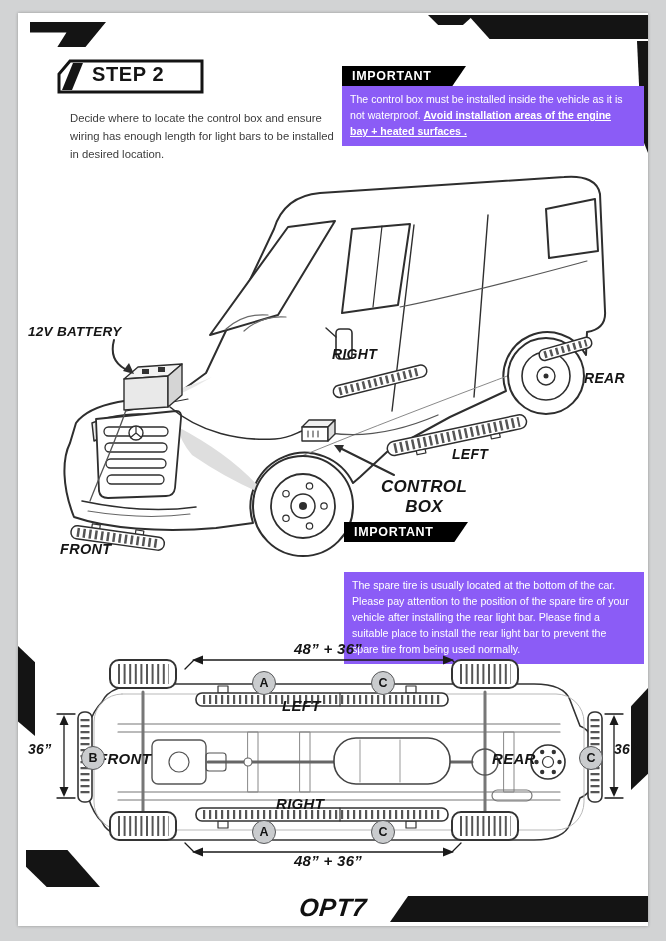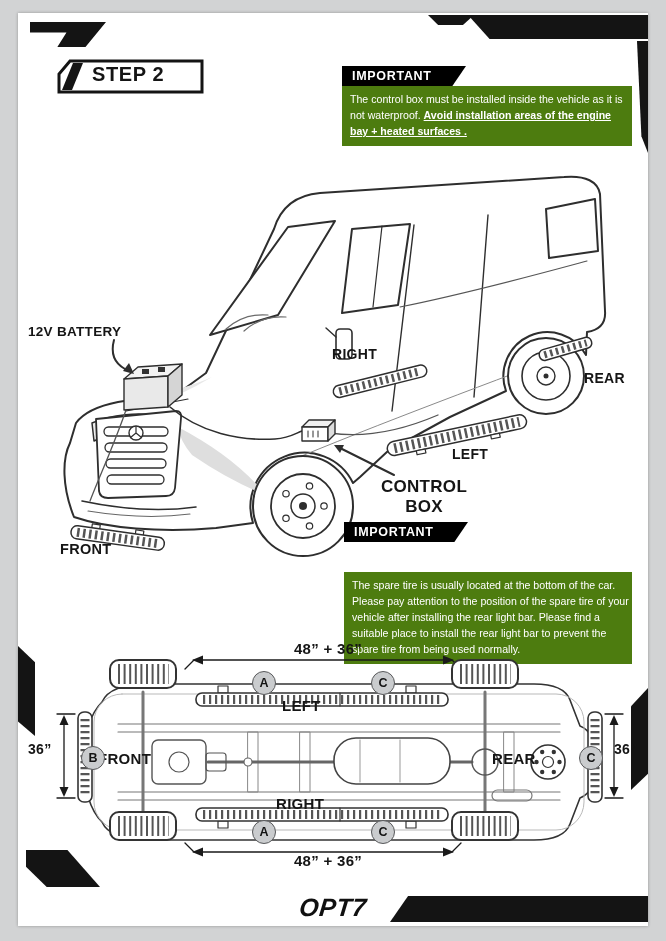--- a/index.html
+++ b/index.html
@@ -1,25 +1,25 @@
 <!DOCTYPE html>
 <html><head>
 <meta charset="utf-8">
 <style>
   html,body{margin:0;padding:0;}
   body{width:666px;height:941px;font-family:"Liberation Sans",sans-serif;background:#d2d3d4;}
   .canvas{position:relative;width:666px;height:941px;background:#d2d3d4;overflow:hidden;}
   .page{position:absolute;left:18px;top:13px;width:630px;height:913px;background:#ffffff;box-shadow:0 0 3px rgba(0,0,0,.3);}
   .abs{position:absolute;}
   .deco{position:absolute;background:#141414;}
-  .lbl{position:absolute;font-weight:bold;color:#151515;white-space:nowrap;letter-spacing:.3px;}
+  .lbl{position:absolute;font-weight:bold;color:#151515;white-space:nowrap;letter-spacing:.3px;font-style:italic;}
   .step-text{position:absolute;left:92px;top:63px;font-size:20px;font-weight:bold;letter-spacing:.6px;color:#141414;}
   .step-desc{position:absolute;left:70px;top:99px;width:264px;font-size:11.3px;line-height:1.58;color:#3c3c3c;}
   .imp-tab{position:absolute;height:20px;background:#000000;color:#ffffff;font-size:12.5px;font-weight:bold;letter-spacing:.7px;line-height:20px;padding-left:10px;width:114px;clip-path:polygon(0 0,100% 0,89% 100%,0 100%);}
-  .imp-body{position:absolute;background:#4d7c0f;color:#ffffff;font-size:10.6px;line-height:1.52;padding:5px 0 7px 8px;}
+  .imp-body{position:absolute;background:#8b5cf6;color:#ffffff;font-size:10.6px;line-height:1.52;padding:5px 12px 7px 8px;}
   .emph{font-weight:bold;text-decoration:underline;}
   .badge{position:absolute;width:22px;height:22px;border-radius:50%;background:#caccce;border:1px solid #58595b;color:#141414;font-size:12.5px;font-weight:bold;display:flex;align-items:center;justify-content:center;}
   .logo{position:absolute;left:283px;top:893px;width:100px;text-align:center;font-size:25px;font-weight:bold;font-style:italic;letter-spacing:.5px;color:#101010;transform:skewX(-6deg);}
 </style>
 </head>
 <body>
 
 <div class="canvas">
   <div class="page"></div>
 
@@ -30,20 +30,21 @@
   <div class="deco" style="left:18px;top:646px;width:17px;height:90px;clip-path:polygon(0 0,100% 18%,100% 100%,0 84%);"></div>
   <div class="deco" style="left:631px;top:688px;width:17px;height:102px;clip-path:polygon(0 18%,100% 0,100% 84%,0 100%);"></div>
   <div class="deco" style="left:26px;top:850px;width:74px;height:37px;clip-path:polygon(0 0,56% 0,100% 100%,28% 100%,0 45%);"></div>
   <div class="deco" style="left:390px;top:896px;width:258px;height:26px;clip-path:polygon(7% 0,100% 0,100% 100%,0 100%);"></div>
 
   <svg class="abs" style="left:56px;top:58px;" width="160" height="40" viewBox="0 0 160 40">
     <polygon points="14,3 146,3 146,34 3,34 3,16" fill="#ffffff" stroke="#141414" stroke-width="3"></polygon>
     <polygon points="17,5 27,5 16,32 6,32" fill="#141414"></polygon>
   </svg>
   <div class="step-text">STEP 2</div>
+  <p class="step-desc">Decide where to locate the control box and ensure wiring has enough length for light bars to be installed in desired location.</p>
 
   <div class="imp-tab" style="left:342px;top:66px;">IMPORTANT</div>
   <div class="imp-body" style="left:342px;top:86px;width:282px;"><span>The control box must be installed inside the vehicle as it is not waterproof. </span><span class="emph">Avoid installation areas of the engine bay + heated surfaces .</span></div>
 
   <svg class="abs" style="left:30px;top:165px;" width="600" height="405" viewBox="0 0 600 405">
     <g fill="none" stroke="#2e2e2e" stroke-width="2" stroke-linejoin="round" stroke-linecap="round">
 
       <path fill="#ffffff" d="M44,352 C32,322 32,294 40,278 L46,258 C54,247 68,241 88,237 L150,227 L176,208 L244,64 C251,41 267,30 290,28 L534,12 C556,10 568,17 570,29 L575,146 C576,158 569,165 557,167 L556,190 A44,44 0 0 0 476,226 L420,252 L358,286 L330,312 L323,318 A54,54 0 0 0 223,358 L186,363 C130,368 76,363 44,352 Z"></path>
       <path fill="#dedede" stroke="none" d="M148,262 Q205,292 236,330 Q200,316 162,290 Q150,276 148,262 Z"></path>
       <path fill="#e8e8e8" stroke="none" d="M118,232 Q160,222 182,212 Q152,230 122,240 Z"></path>

